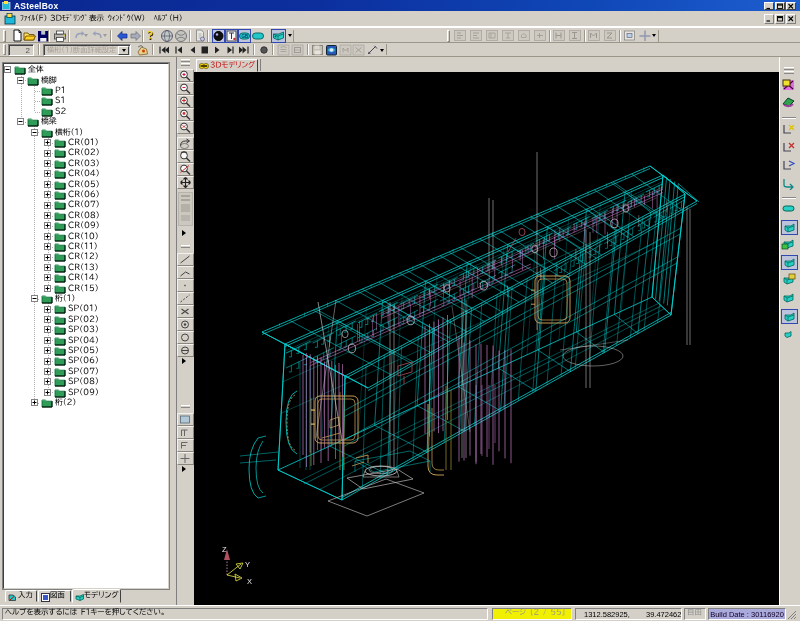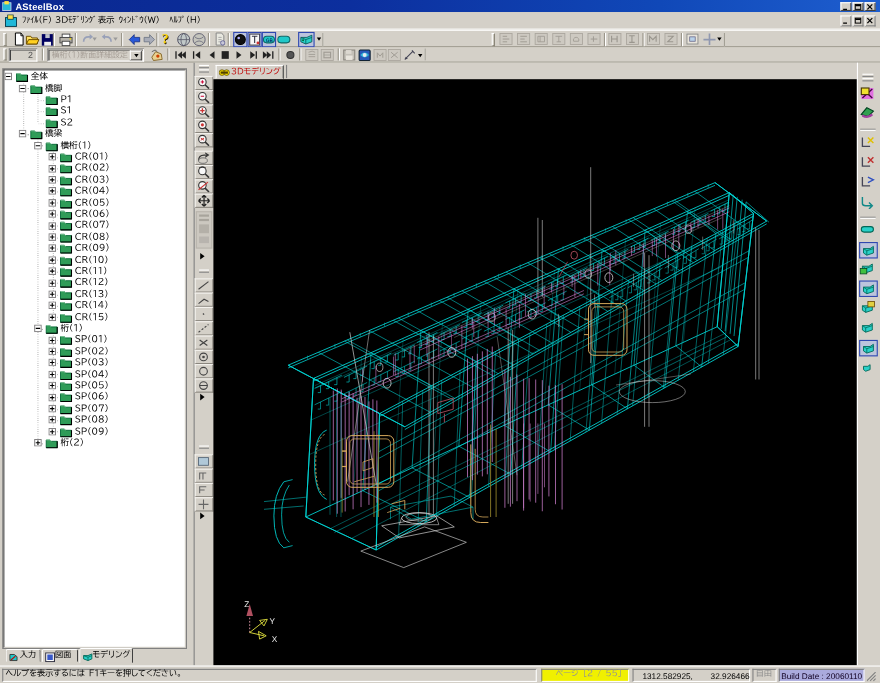--- a/index.html
+++ b/index.html
@@ -1912,24 +1912,24 @@
 <div class="abs" style="left:781px;top:327px;width:17px;height:15px;">
     <svg width="15" height="13" viewBox="0 0 15 13" style="position:absolute;left:0px;top:0px">
       <path d="M4 6 L8 6 L10 4.5 L10 9 L6 10.5 L4 9 Z" fill="#28d0c8" stroke="#065" stroke-width="0.8"></path>
     </svg>
   </div>
 <div class="abs" style="left:0;top:605px;width:800px;height:16px;background:#d4d0c8;border-top:1px solid #fff">
  <div class="abs" style="left:2px;top:2px;width:486px;height:12px;border:1px solid;border-color:#808080 #fff #fff #808080"></div>
  <div class="abs" style="left:492px;top:2px;width:80px;height:12px;border:1px solid;border-color:#808080 #fff #fff #808080;background:#f0f000"></div>
  <div class="abs" style="left:575px;top:2px;width:107px;height:12px;border:1px solid;border-color:#808080 #fff #fff #808080;font-size:7.5px;line-height:11px;color:#000">
       <span style="position:absolute;left:8px">1312.582925,</span>
-      <span style="position:absolute;left:70px">32.926466</span>
+      <span style="position:absolute;left:70px">39.472462</span>
     </div>
  <div class="abs" style="left:684px;top:2px;width:22px;height:12px;border:1px solid;border-color:#808080 #fff #fff #808080"></div>
- <div class="abs" style="left:708px;top:2px;width:78px;height:12px;border:1px solid;border-color:#808080 #fff #fff #808080;background:#aaaadd;font-size:7.5px;line-height:11px;color:#102;text-align:center;white-space:nowrap">Build Date : 20060110</div>
+ <div class="abs" style="left:708px;top:2px;width:78px;height:12px;border:1px solid;border-color:#808080 #fff #fff #808080;background:#aaaadd;font-size:7.5px;line-height:11px;color:#102;text-align:center;white-space:nowrap">Build Date : 30116920</div>
  <div class="abs" style="left:788px;top:5px;width:9px;height:9px">
       <svg width="9" height="9">
         <path d="M8 0 L0 8 M8 3 L3 8 M8 6 L6 8" stroke="#808080" stroke-width="1"></path>
       </svg>
     </div>
 </div>
 <svg class="abs" style="left:5px;top:607.8px" width="162" height="10">
     <use href="#Guni30D8" transform="translate(0.0,6.51) scale(0.003613,-0.003613)" fill="#000"></use>
     <use href="#Guni30EB" transform="translate(6.9,6.51) scale(0.003613,-0.003613)" fill="#000"></use>
     <use href="#Guni30D7" transform="translate(14.1,6.51) scale(0.003613,-0.003613)" fill="#000"></use>

